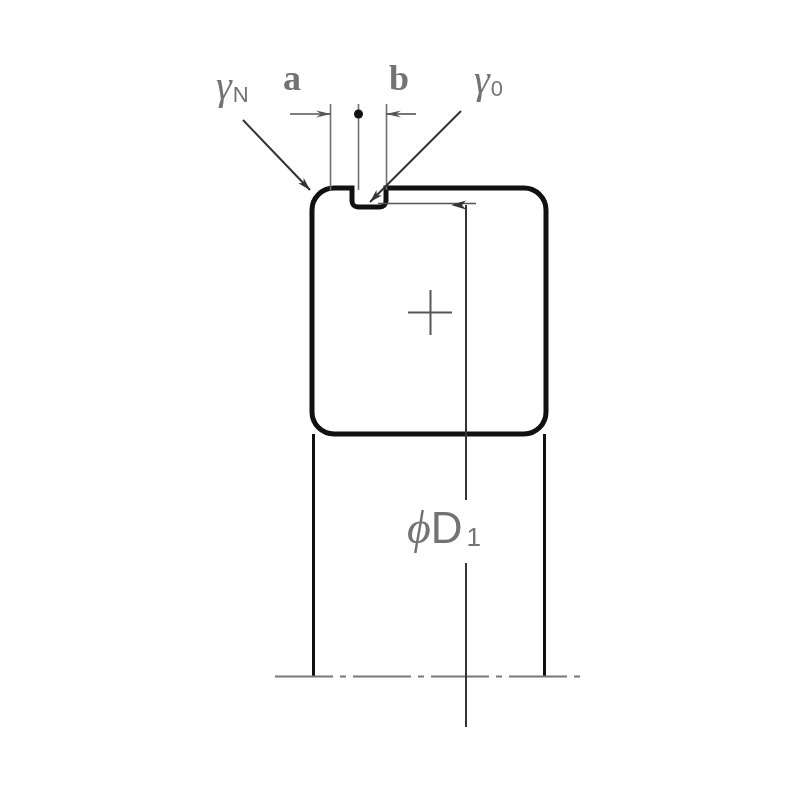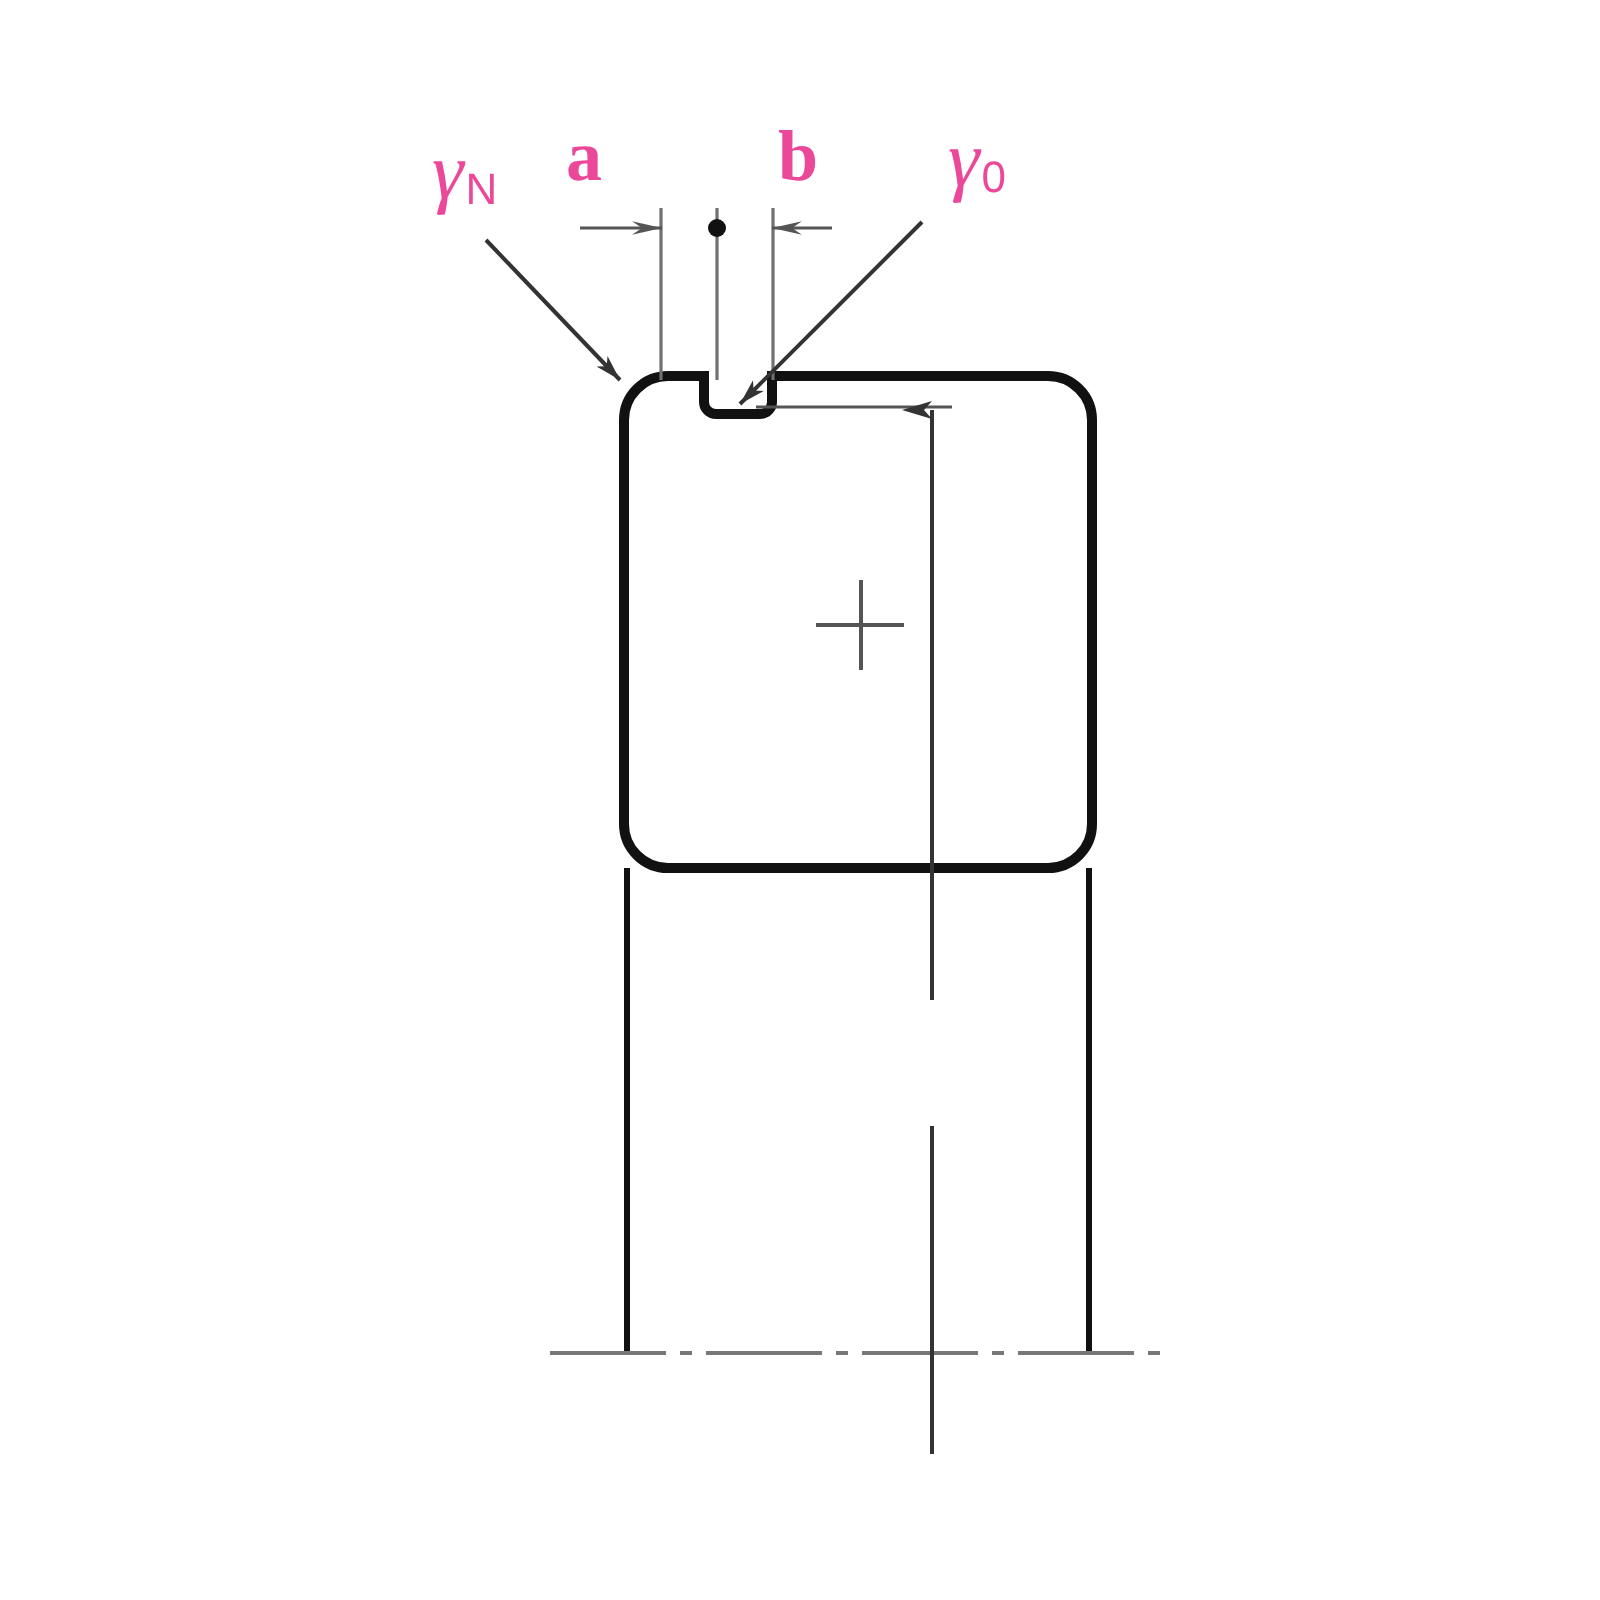--- a/index.html
+++ b/index.html
@@ -20,21 +20,21 @@
   }
   #drawing-svg {
     position: absolute;
     left: 0;
     top: 0;
     width: 800px;
     height: 800px;
   }
   .lbl {
     position: absolute;
-    color: #ec4899;
+    color: #737373;
     white-space: nowrap;
     line-height: 1;
     user-select: none;
   }
   .lbl-gamma {
     font-family: "Liberation Serif", serif;
     font-style: italic;
     font-size: 40px;
   }
   .lbl-gamma .sub {
@@ -152,14 +152,17 @@
   </div>
 
   <div class="lbl lbl-dim" style="left:283px; top:60px;">a</div>
 
   <div class="lbl lbl-dim" style="left:389px; top:60px;">b</div>
 
   <div class="lbl lbl-gamma" style="left:462px; top:60px;margin-left:12px;">
     <span>γ</span><span class="sub">0</span>
   </div>
 
+  <div class="lbl lbl-diam" style="left:407px; top:505px;">
+    <span class="phi">ϕ</span><span>D</span><span class="sub">1</span>
+  </div>
 
 </div>
 
 </body></html>

